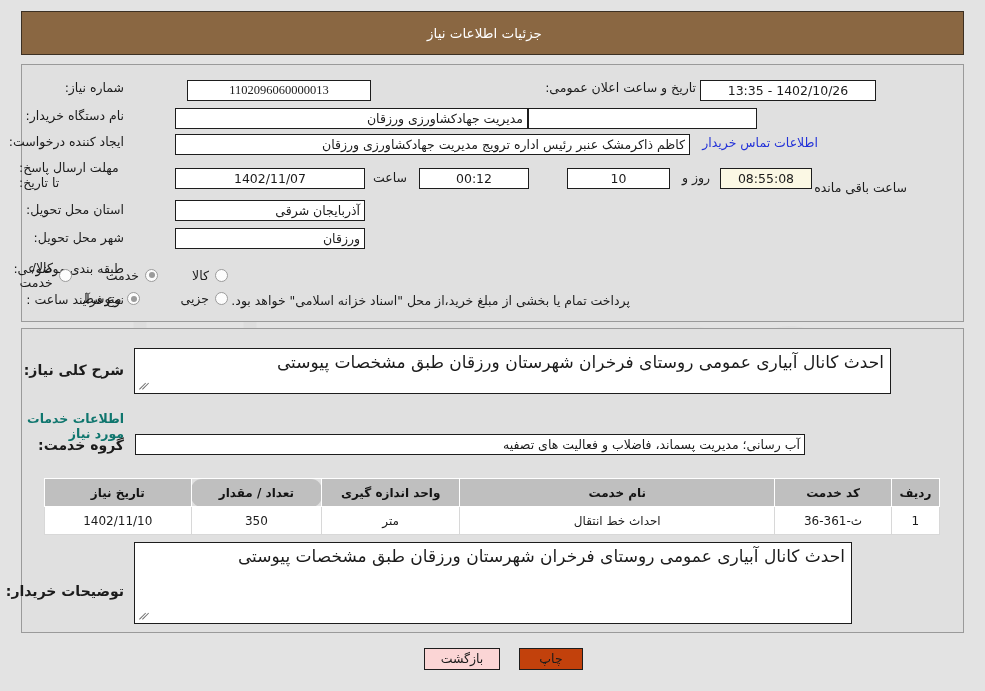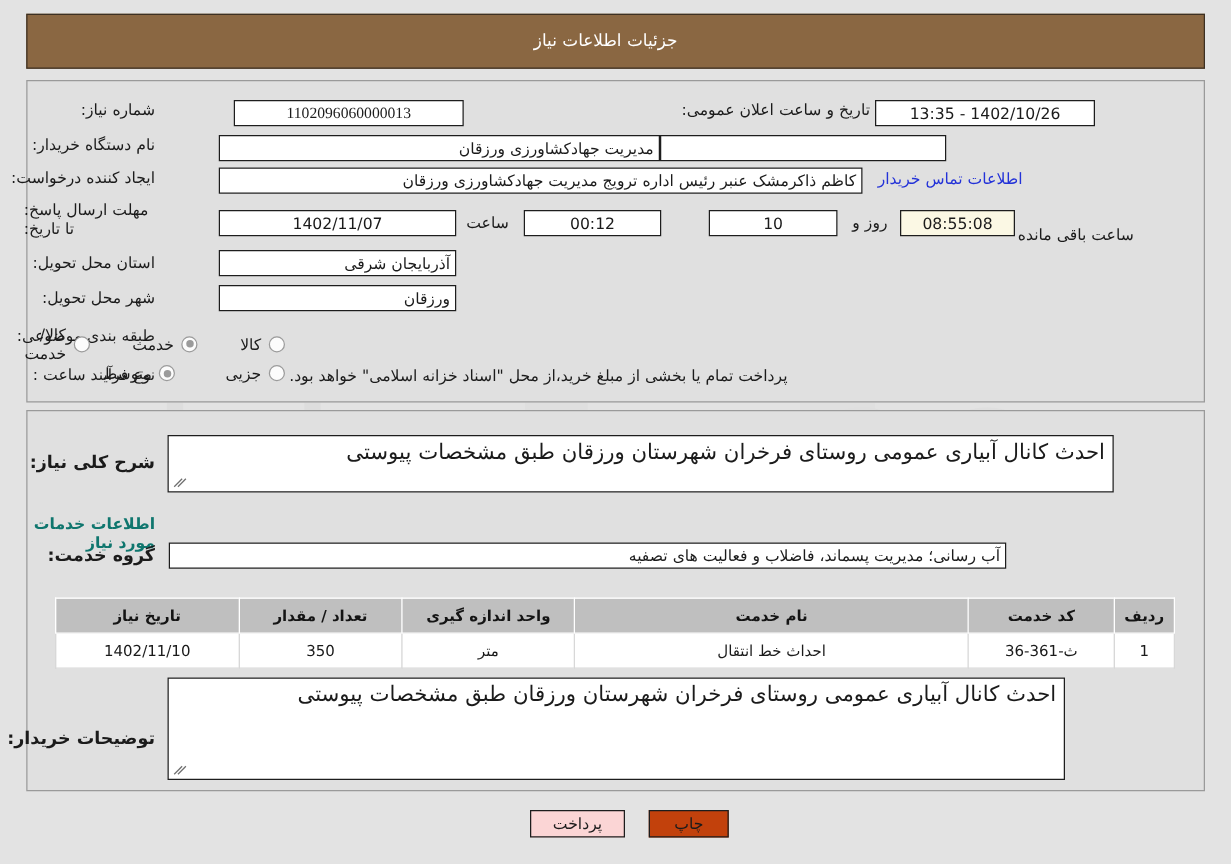--- a/index.html
+++ b/index.html
@@ -184,21 +184,21 @@
     color: #1b1b1b;
     font-size: 12px;
     height: 27px;
     text-align: center;
     padding: 0 4px;
   }
   .col-radif { width: 40px; }
   .col-code  { width: 112px; }
   .col-name  { width: 332px; }
   .col-unit  { width: 138px; }
-  .col-qty   { width: 130px; }
+  .col-qty   { width: 130px; border-radius: 11px; }
   .col-date  { width: 144px; }
 
   
   .btn {
     position: absolute;
     border: 1px solid #1d1d1d;
     box-sizing: border-box;
     font-size: 12.5px;
     color: #1b1b1b;
     height: 22px;
@@ -352,15 +352,15 @@
   <div style="position:absolute; right:861px; top:583px; z-index:3;" class="blbl">توضیحات خریدار:</div>
   <div class="tbox" style="position:absolute; right:133px; top:542px; width:718px; height:82px; z-index:3;">
     <span>احدث کانال آبیاری عمومی روستای فرخران شهرستان ورزقان طبق مشخصات پیوستی</span>
     <span class="grip">
         <i></i>
         <i></i>
       </span>
   </div>
 
   <div class="btn" id="btn-print">چاپ</div>
-  <div class="btn" id="btn-back">پرداخت</div>
+  <div class="btn" id="btn-back">بازگشت</div>
 
 </div>
 
 </body></html>

